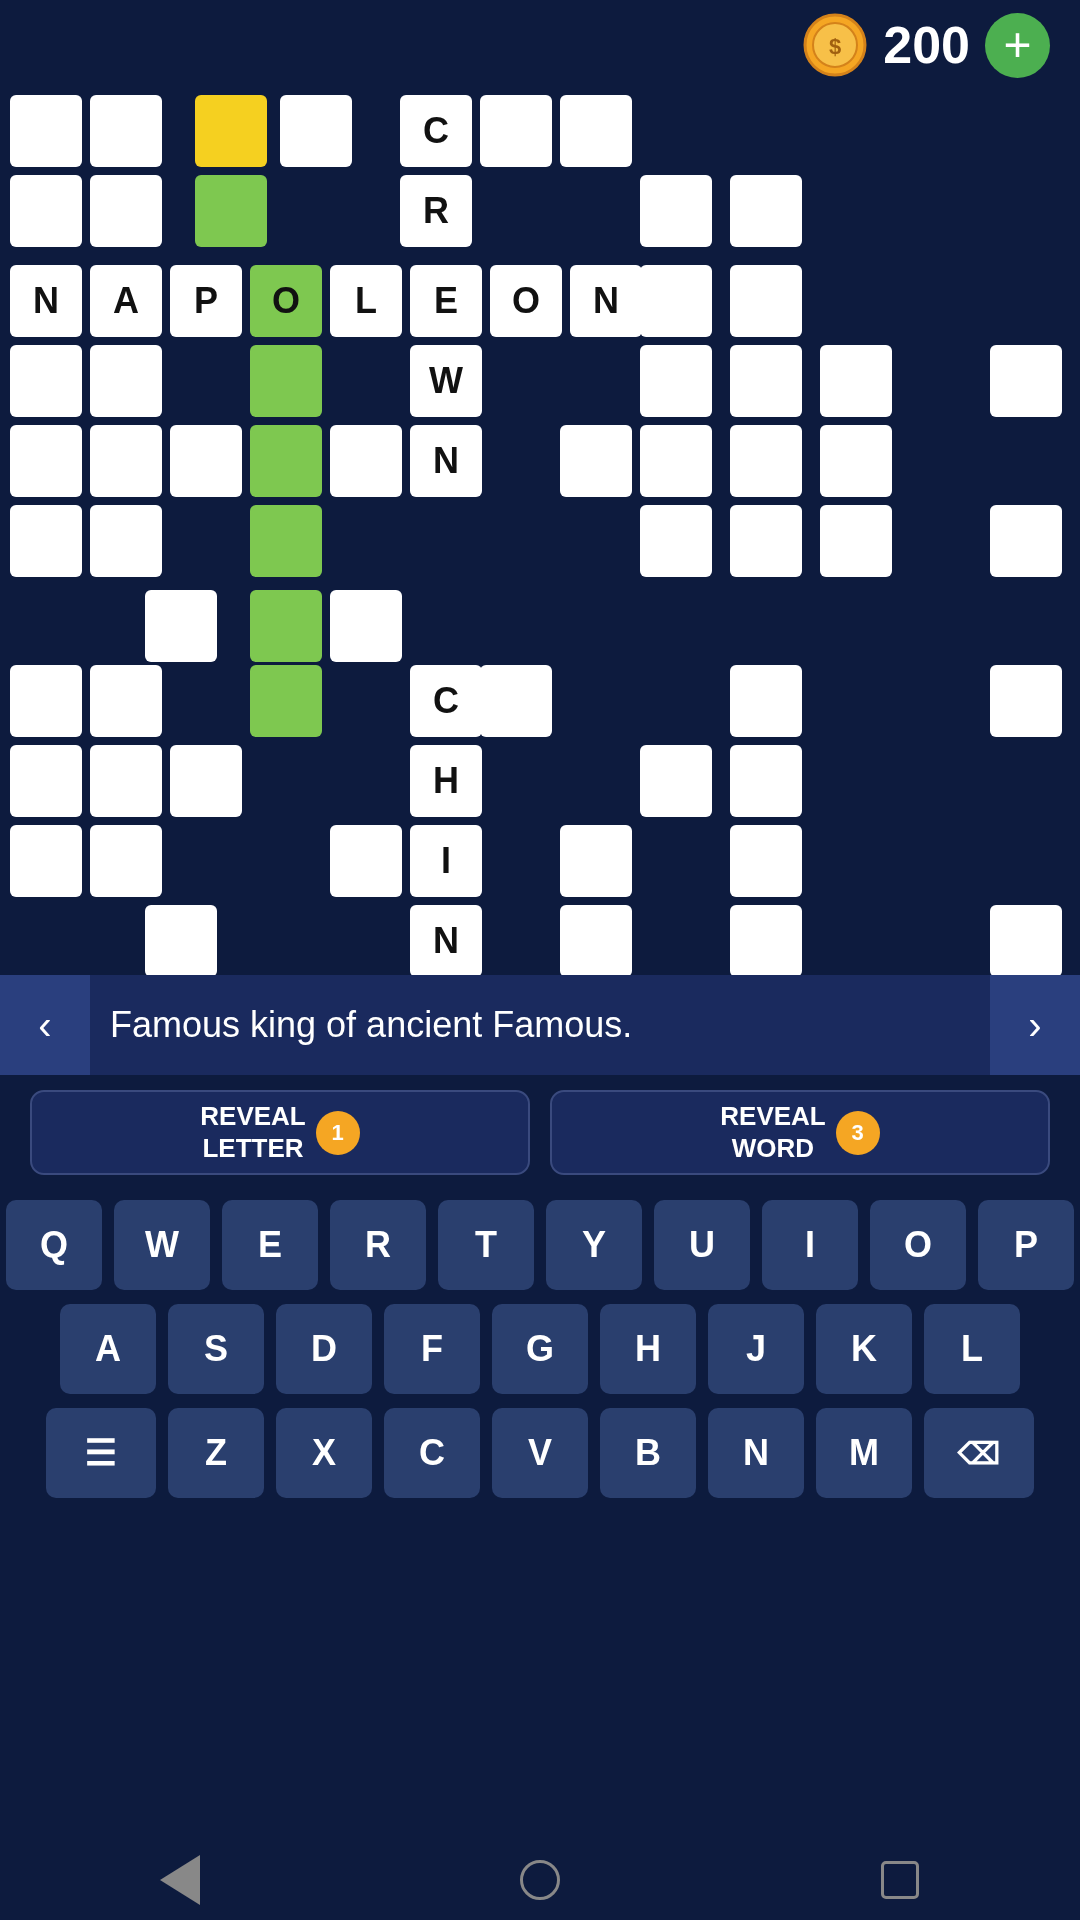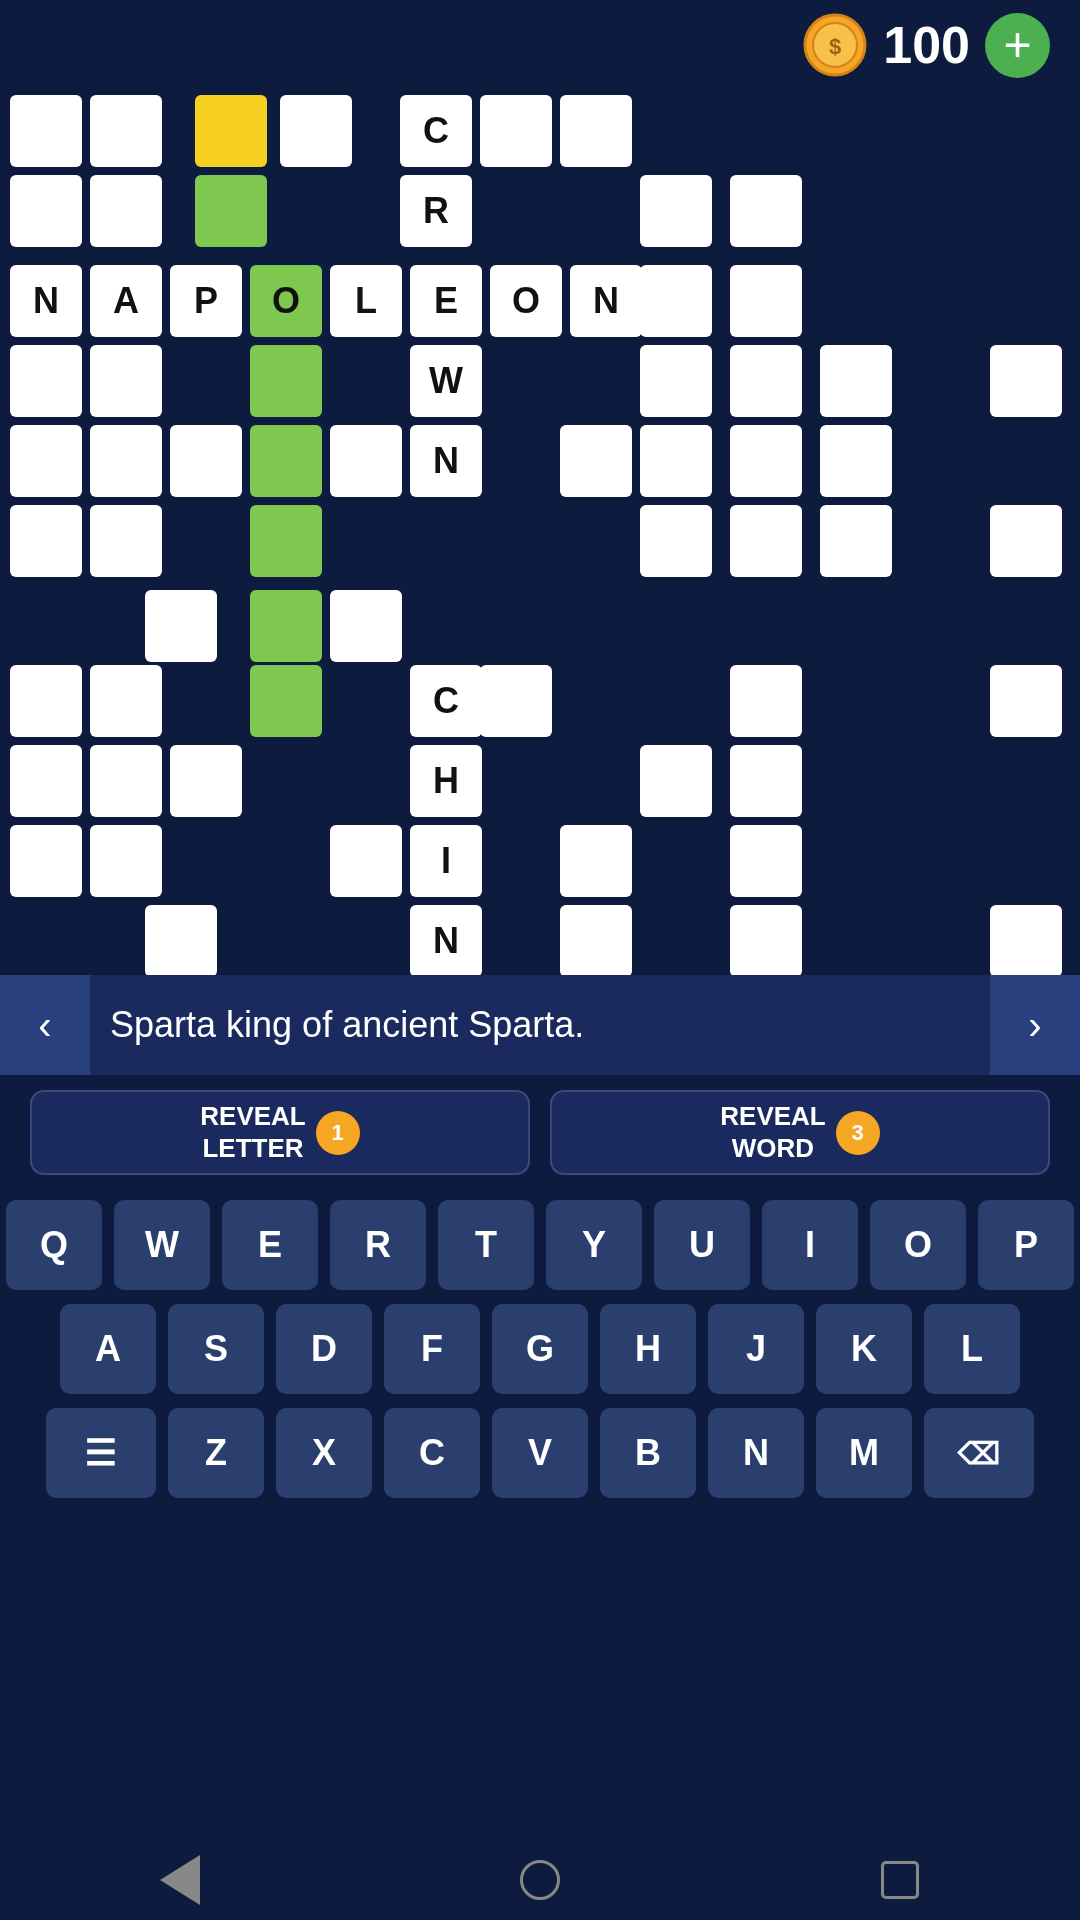--- a/index.html
+++ b/index.html
@@ -272,21 +272,21 @@
   </style>
 </head>
 <body>
 
 <div id="header">
   <svg class="coin-svg" viewBox="0 0 65 65">
     <circle cx="32" cy="32" r="30" fill="#f5a623" stroke="#d4821a" stroke-width="3"></circle>
     <circle cx="32" cy="32" r="22" fill="#f7c048" stroke="#d4821a" stroke-width="2"></circle>
     <text x="32" y="41" text-anchor="middle" font-size="22" font-weight="bold" fill="#a06010">$</text>
   </svg>
-  <span id="coin-count">100</span>
+  <span id="coin-count">200</span>
   <div id="add-coins-btn">
     <span>+</span>
   </div>
 </div>
 
 <div id="crossword-area">
 
   <div class="cell cell-yellow" style="left:195px;top:10px;width:72px;height:72px;"></div>
 
   <div class="cell" style="left:10px;top:10px;width:72px;height:72px;"></div>
@@ -385,21 +385,21 @@
   <div class="cell" style="left:410px;top:895px;width:72px;height:72px;">A</div>
   <div class="cell" style="left:490px;top:895px;width:72px;height:72px;"></div>
   <div class="cell" style="left:570px;top:895px;width:72px;height:72px;"></div>
 
 </div>
 
 <div id="clue-bar">
   <div id="clue-prev-btn">
     <span class="arrow-icon">‹</span>
   </div>
-  <span id="clue-text">Sparta king of ancient Sparta.</span>
+  <span id="clue-text">Famous king of ancient Famous.</span>
   <div id="clue-next-btn">
     <span class="arrow-icon">›</span>
   </div>
 </div>
 
 <div id="power-row">
   <div class="power-btn">
     <span class="power-btn-label">REVEAL<br>LETTER</span>
     <div class="coin-badge">1</div>
   </div>

